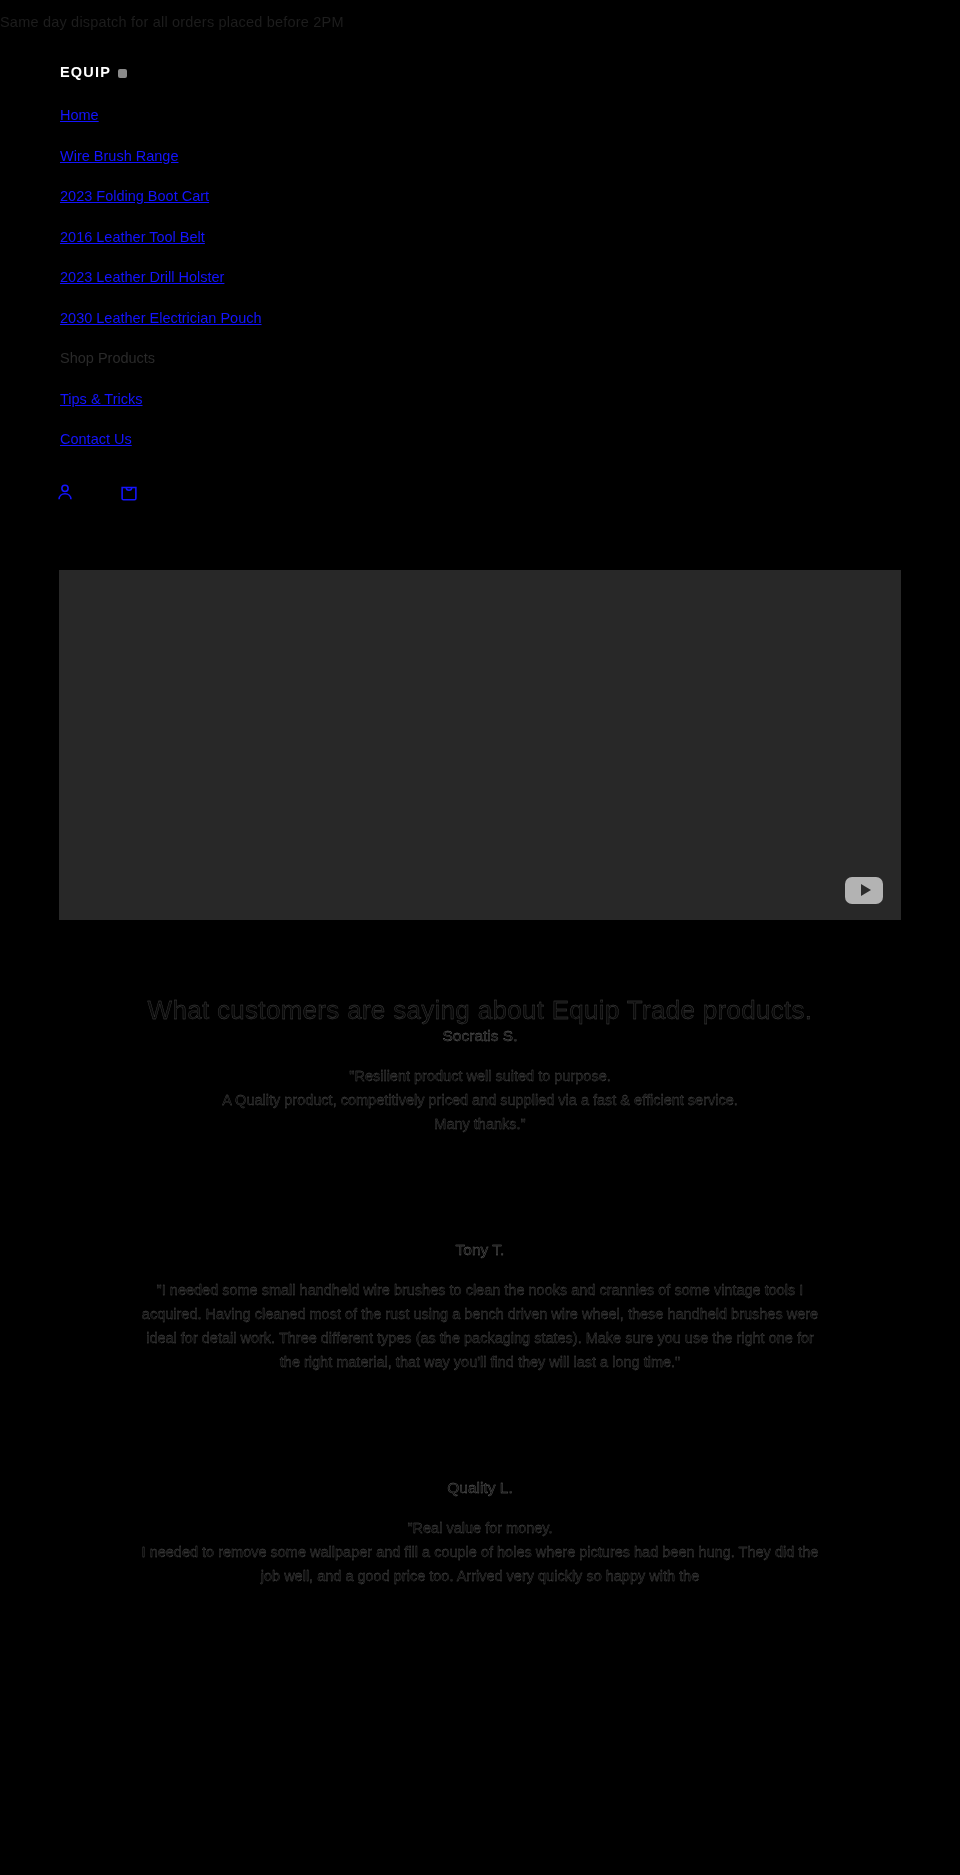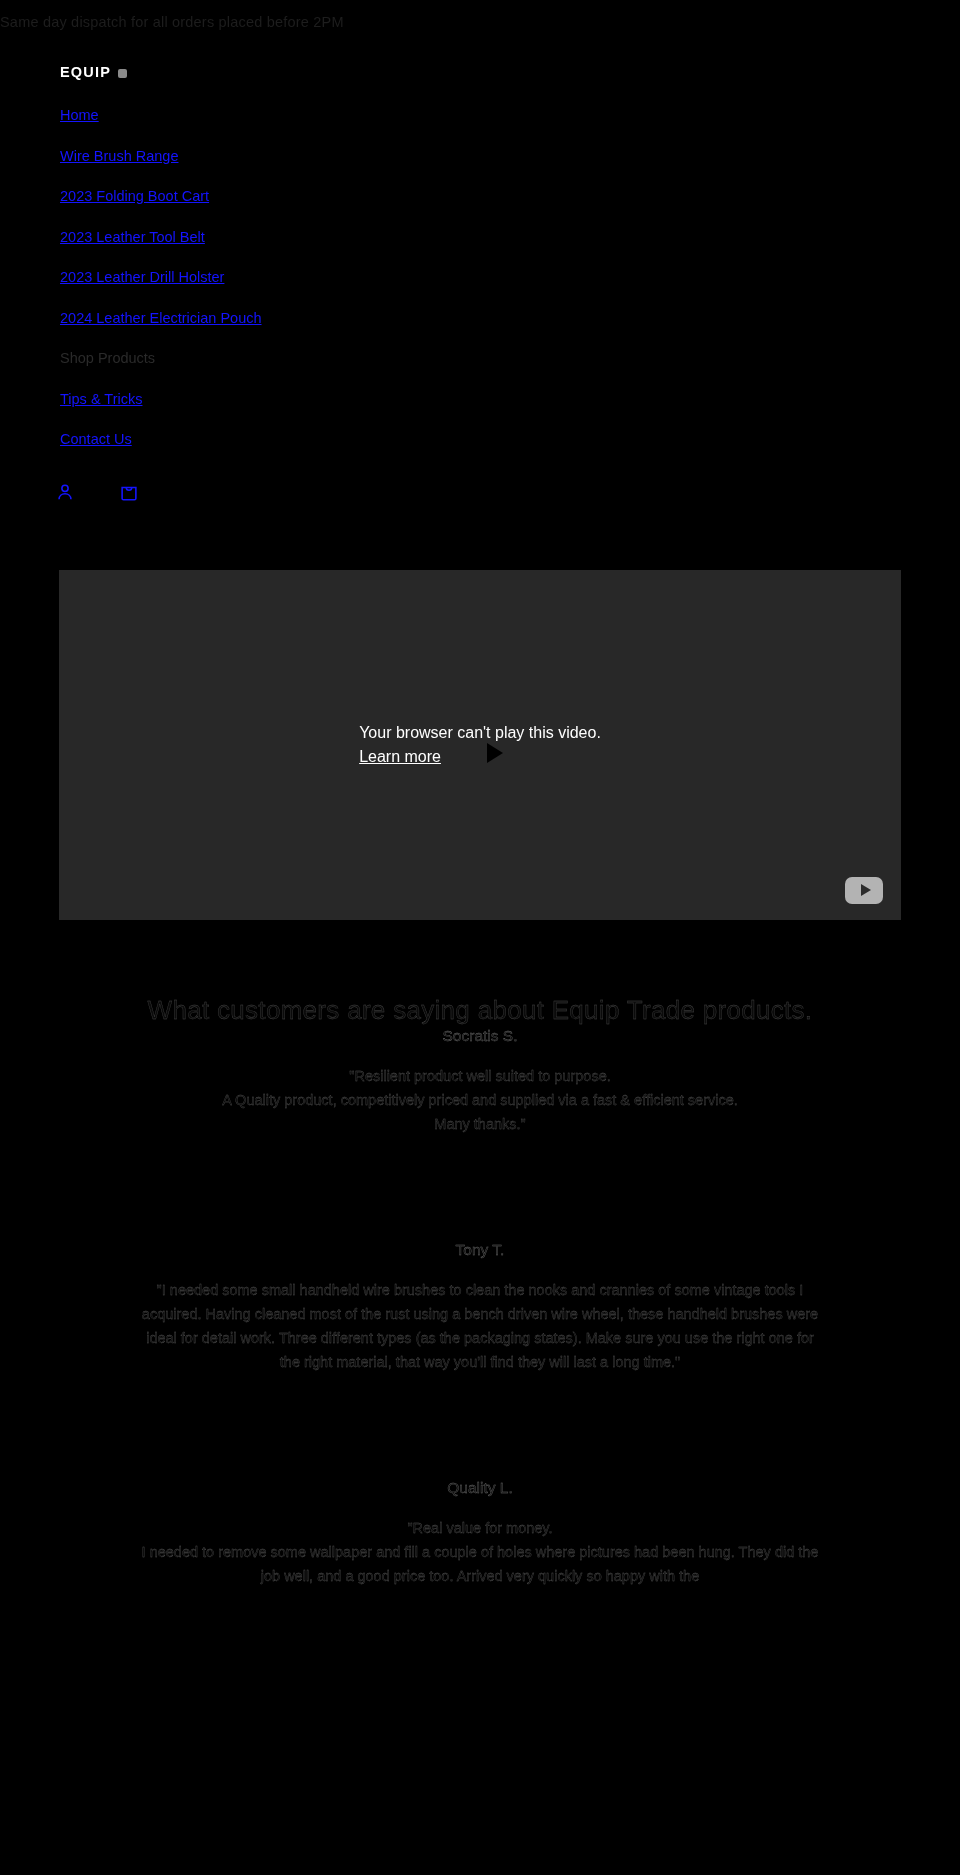--- a/index.html
+++ b/index.html
@@ -169,23 +169,23 @@
 <header class="header">
   <div class="logo-row">
     <span class="logo-text">EQUIP</span>
     <span class="logo-mark"></span>
   </div>
 
   <nav class="nav">
     <a href="#">Home</a>
     <a href="#">Wire Brush Range</a>
     <a href="#">2023 Folding Boot Cart</a>
-    <a href="#">2023 Leather Tool Belt</a>
+    <a href="#">2016 Leather Tool Belt</a>
     <a href="#">2023 Leather Drill Holster</a>
-    <a href="#">2024 Leather Electrician Pouch</a>
+    <a href="#">2030 Leather Electrician Pouch</a>
     <a href="#" class="muted">Shop Products</a>
     <a href="#">Tips &amp; Tricks</a>
     <a href="#">Contact Us</a>
   </nav>
 
   <div class="icon-row">
     <a href="#" class="icon-btn">
       <svg width="22" height="22" viewBox="0 0 24 24" fill="none" stroke="#1414ff" stroke-width="1.7">
         <circle cx="12" cy="8" r="3.4"></circle>
         <path d="M5.5 20c0-3.6 2.9-6 6.5-6s6.5 2.4 6.5 6"></path>
@@ -194,27 +194,20 @@
     <a href="#" class="icon-btn">
       <svg width="22" height="22" viewBox="0 0 24 24" fill="none" stroke="#1414ff" stroke-width="1.7">
         <path d="M4.5 7h15v12a1.5 1.5 0 0 1-1.5 1.5H6A1.5 1.5 0 0 1 4.5 19V7z"></path>
         <path d="M9 7a3 3 0 0 0 6 0"></path>
       </svg>
     </a>
   </div>
 </header>
 
 <section class="video-wrap">
-  <div class="video-msg">
-    <span class="msg-inner">
-      <span>Your browser can't play this video.</span><br>
-      <a href="#" class="learn">Learn more</a>
-      <span class="play-tri"></span>
-    </span>
-  </div>
   <div class="yt-badge">
     <i></i>
   </div>
 </section>
 
 <section class="testimonials">
   <h2 class="section-title">What customers are saying about Equip Trade products.</h2>
 
   <div class="review">
     <div class="review-name">Socratis S.</div>

